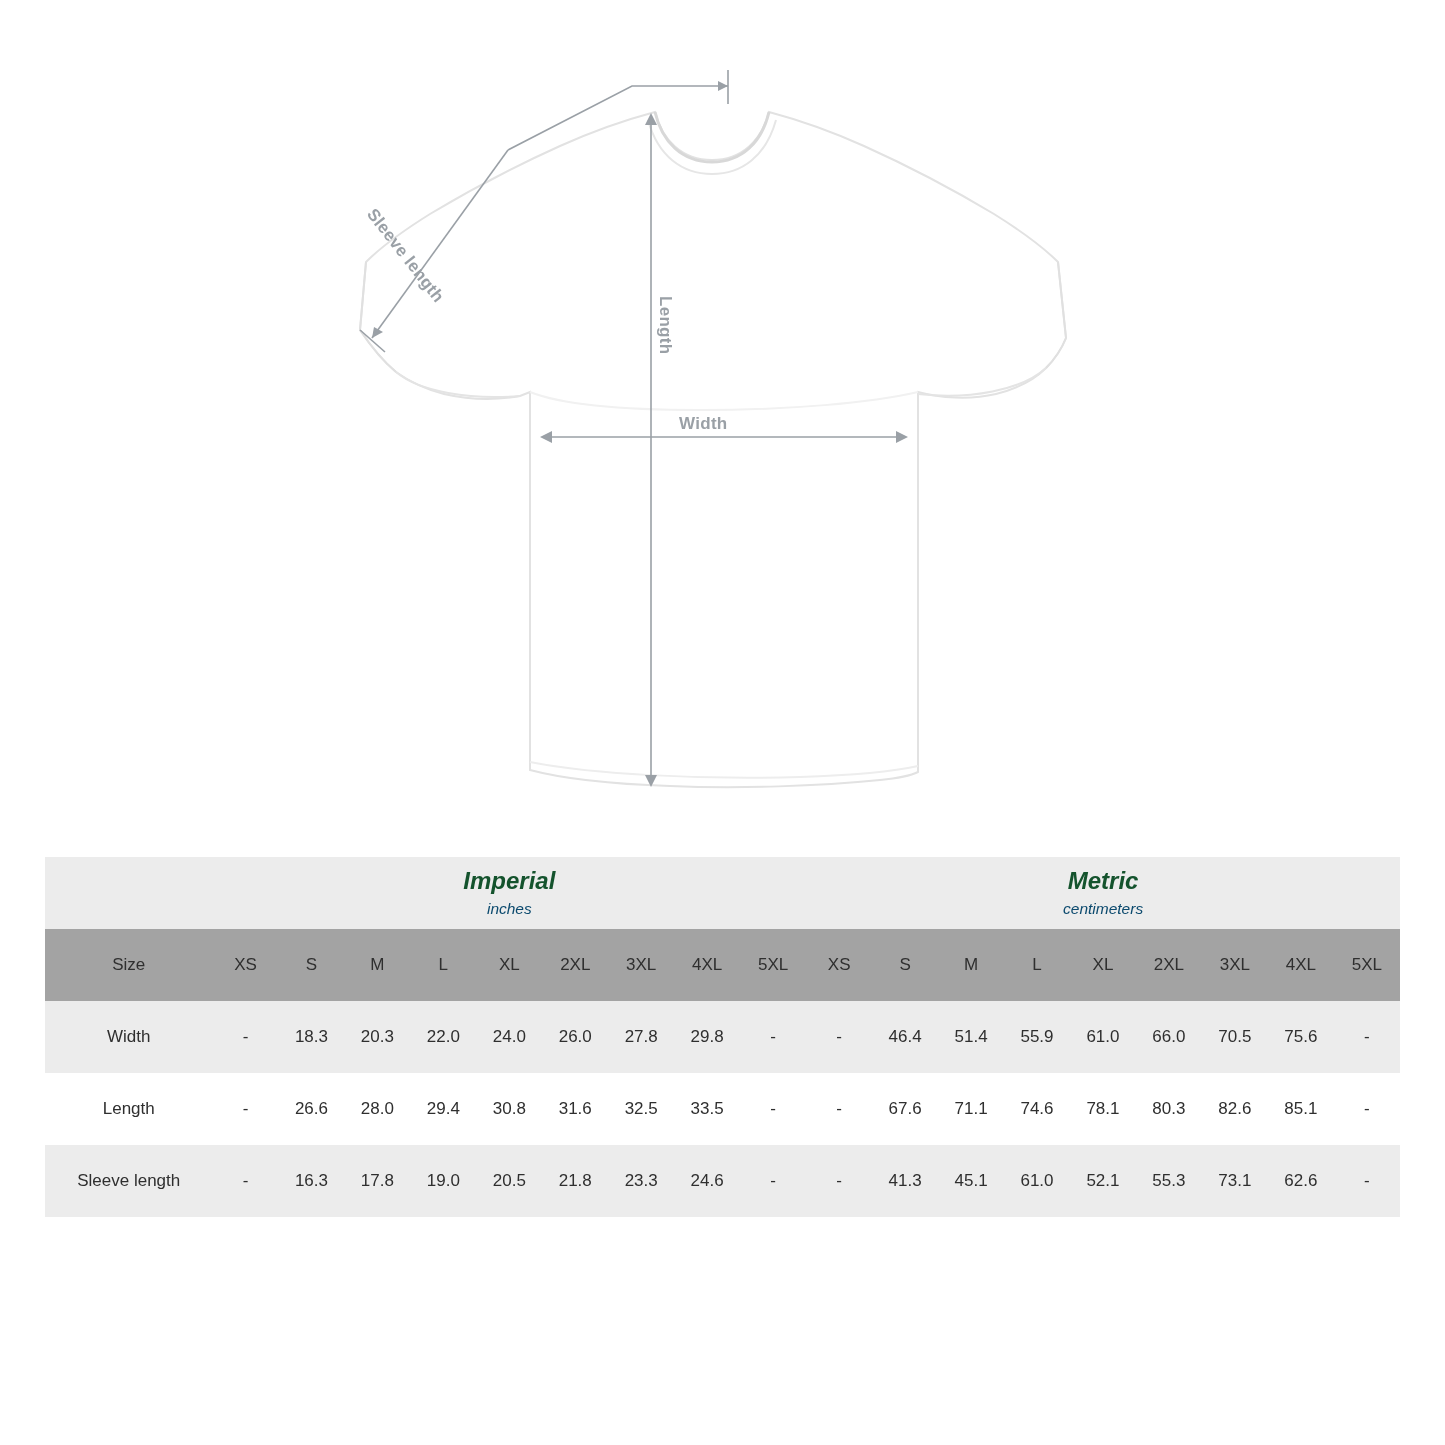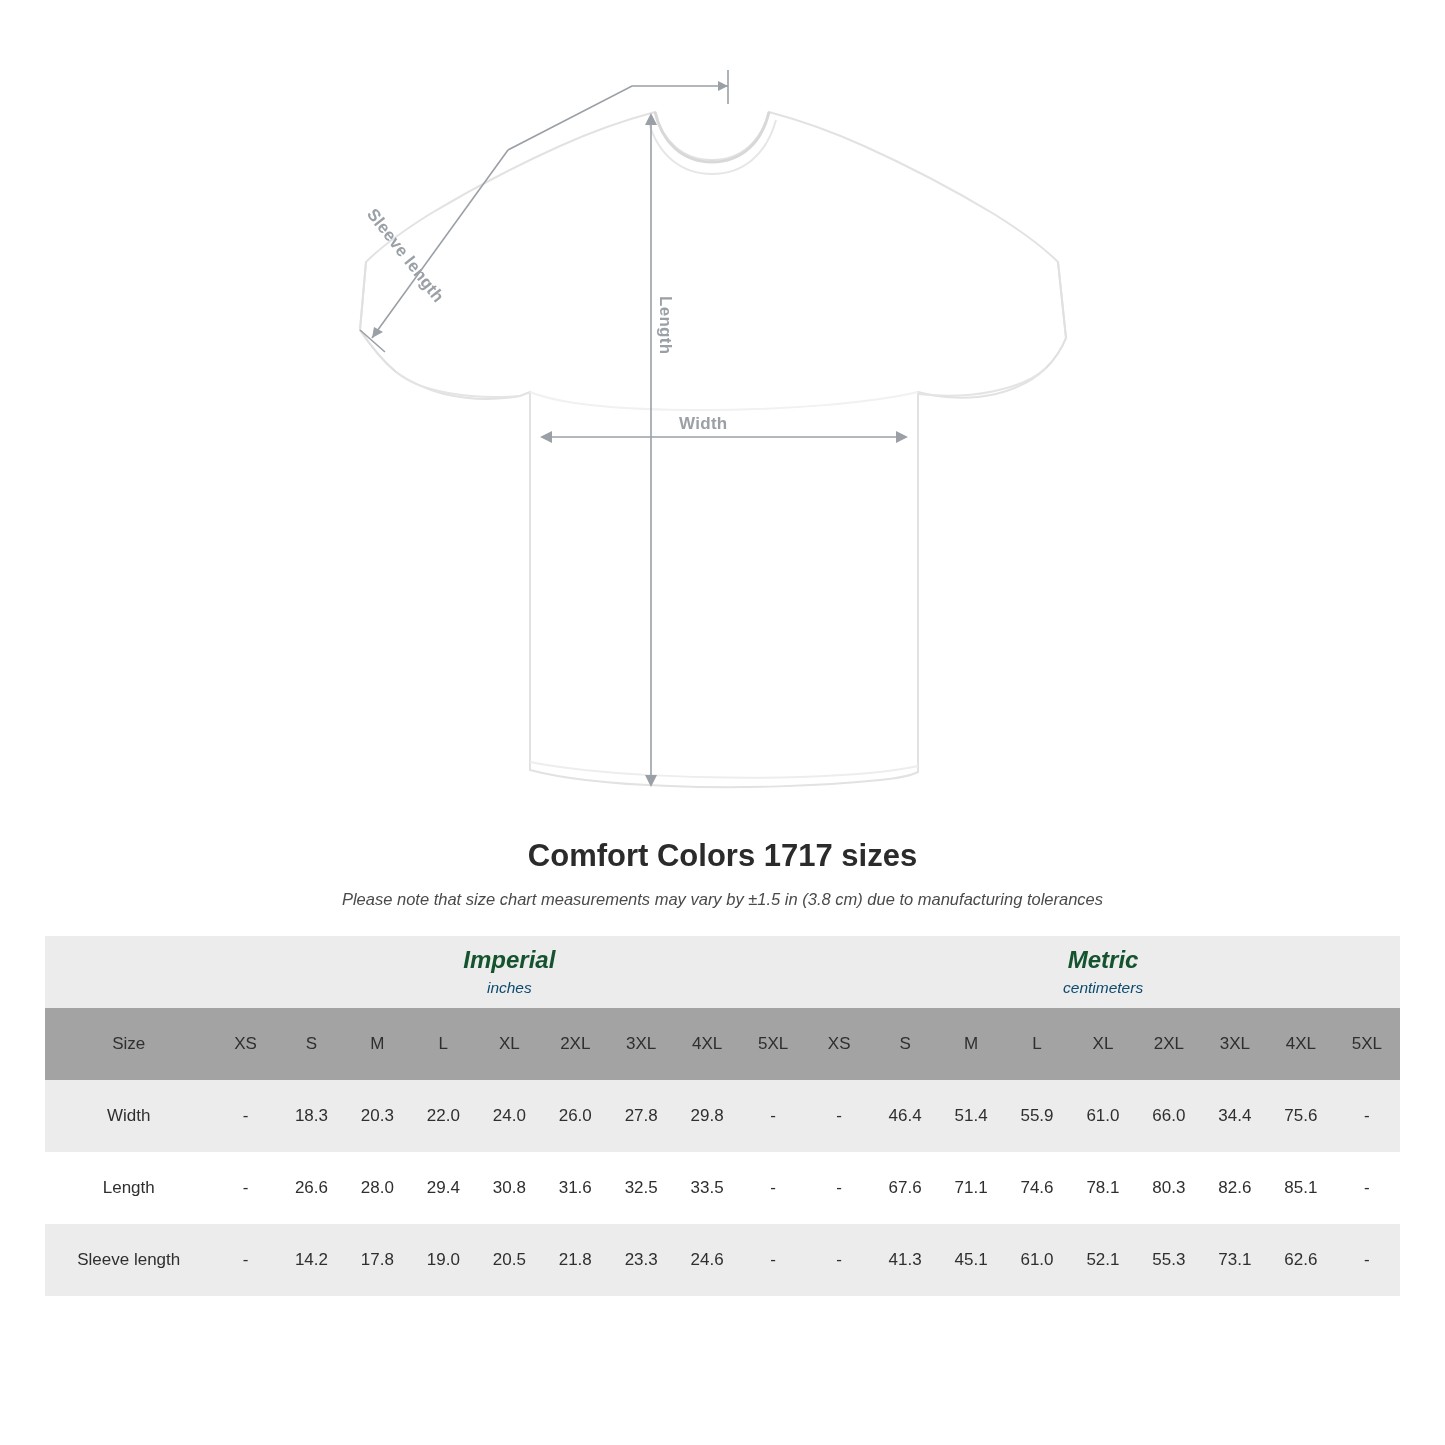--- a/index.html
+++ b/index.html
@@ -189,24 +189,20 @@
       <line x1="545" y1="437" x2="903" y2="437" stroke="#9aa0a6" stroke-width="1.6"></line>
       <path d="M540 437 l 12 -6 l 0 12 z" fill="#9aa0a6"></path>
       <path d="M908 437 l -12 -6 l 0 12 z" fill="#9aa0a6"></path>
     </svg>
 
     <div class="dim-label label-width">Width</div>
     <div class="dim-label label-length">Length</div>
     <div class="dim-label label-sleeve">Sleeve length</div>
   </div>
 
-  <div class="title-block">
-    <div class="chart-title">Comfort Colors 1717 sizes</div>
-    <div class="chart-note">Please note that size chart measurements may vary by ±1.5 in (3.8 cm) due to manufacturing tolerances</div>
-  </div>
 
   <div class="table-wrap">
     <table class="size-table">
       <colgroup>
         <col class="first-col">
         <col class="size-col">
           <col class="size-col">
           <col class="size-col">
           <col class="size-col">
         <col class="size-col">
@@ -270,21 +266,21 @@
           <td>26.0</td>
           <td>27.8</td>
           <td>29.8</td>
           <td>-</td>
           <td>-</td>
           <td>46.4</td>
           <td>51.4</td>
           <td>55.9</td>
           <td>61.0</td>
           <td>66.0</td>
-          <td>34.4</td>
+          <td>70.5</td>
           <td>75.6</td>
           <td>-</td>
         </tr>
 
         <tr class="row-plain">
           <td class="row-head-label">Length</td>
           <td>-</td>
           <td>26.6</td>
           <td>28.0</td>
           <td>29.4</td>
@@ -300,21 +296,21 @@
           <td>78.1</td>
           <td>80.3</td>
           <td>82.6</td>
           <td>85.1</td>
           <td>-</td>
         </tr>
 
         <tr class="row-alt">
           <td class="row-head-label">Sleeve length</td>
           <td>-</td>
-          <td>14.2</td>
+          <td>16.3</td>
           <td>17.8</td>
           <td>19.0</td>
           <td>20.5</td>
           <td>21.8</td>
           <td>23.3</td>
           <td>24.6</td>
           <td>-</td>
           <td>-</td>
           <td>41.3</td>
           <td>45.1</td>

